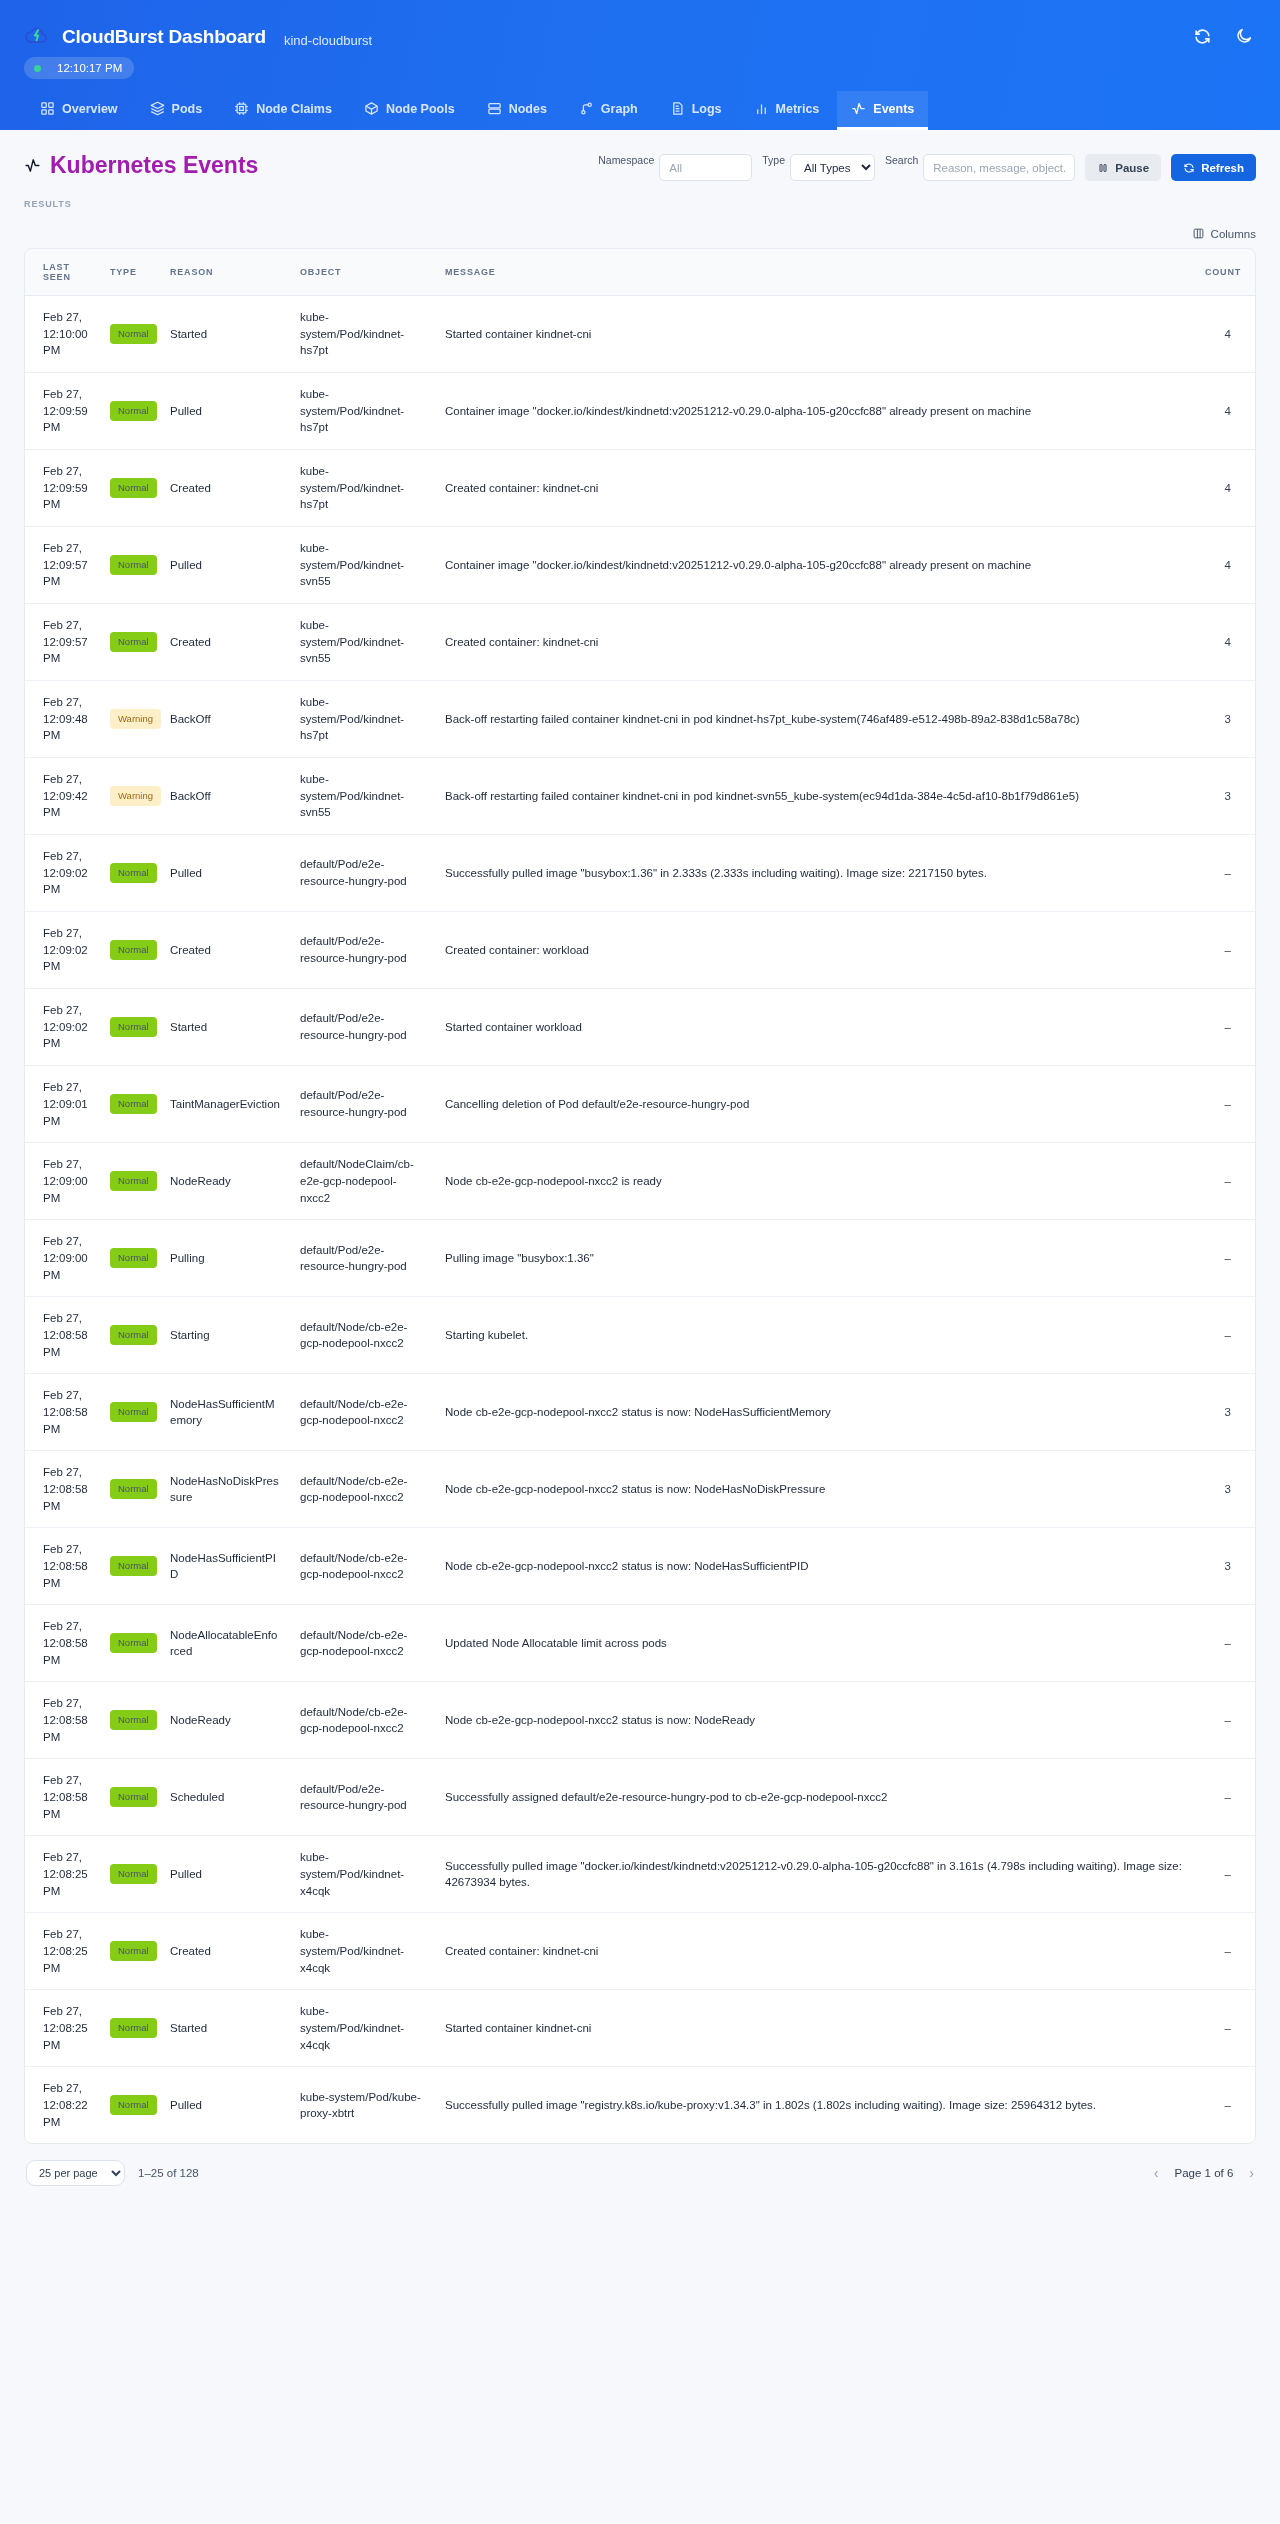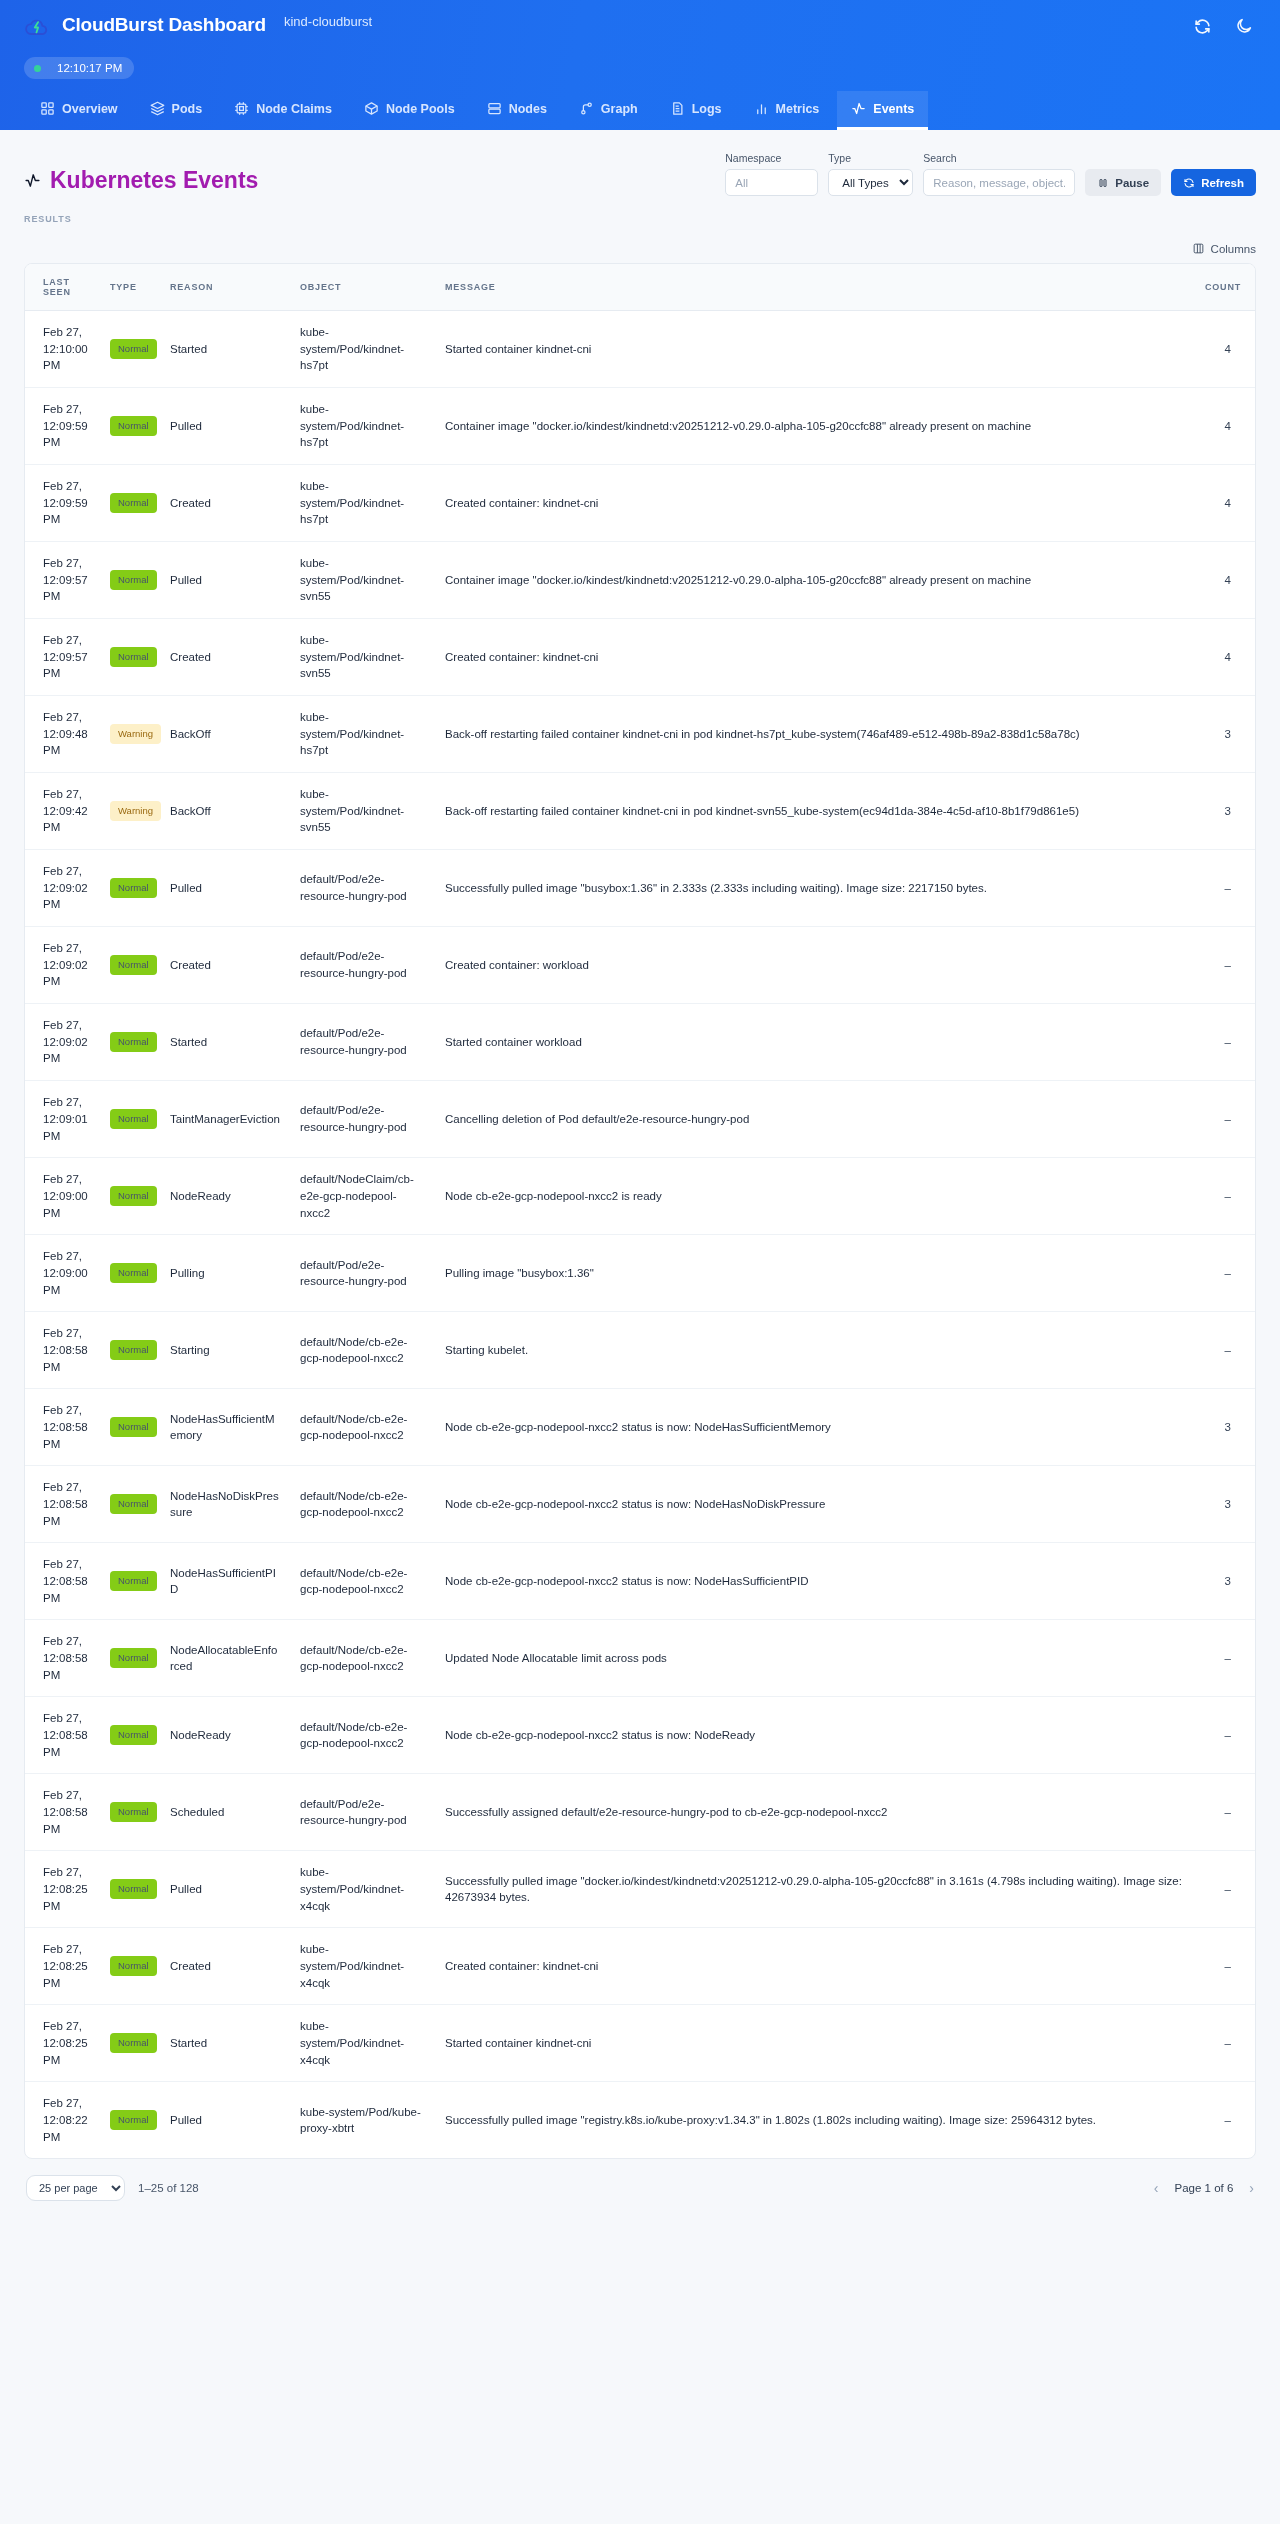--- a/index.html
+++ b/index.html
@@ -13,21 +13,21 @@
   }
 
   
   .topbar {
     background: linear-gradient(100deg, #1e63e9 0%, #1f6ff0 45%, #1b74f5 100%);
     padding: 14px 24px 0 24px;
     color: #fff;
   }
   .topbar-row {
     display: flex;
-    align-items: flex-start;
+    align-items: flex-end;
     gap: 12px;
     height: 34px;
   }
   .logo-icon { width: 26px; height: 26px; display: block; flex: 0 0 auto; }
   .app-title {
     font-size: 19px;
     font-weight: bold;
     letter-spacing: -0.2px;
     white-space: nowrap;
   }
@@ -113,21 +113,21 @@
     white-space: nowrap;
   }
   .page-title svg { width: 17px; height: 17px; display: block; }
 
   .filters {
     margin-left: auto;
     display: flex;
     align-items: flex-end;
     gap: 10px;
   }
-  .field { display: flex; flex-direction: column; gap: 5px; }
+  .field { display: flex; flex-direction: row; gap: 5px; }
   .field-label {
     font-size: 10.5px;
     color: #475569;
     font-weight: normal;
   }
   .field input,
   .field select {
     height: 27px;
     border: 1px solid #dbe2ea;
     border-radius: 5px;

